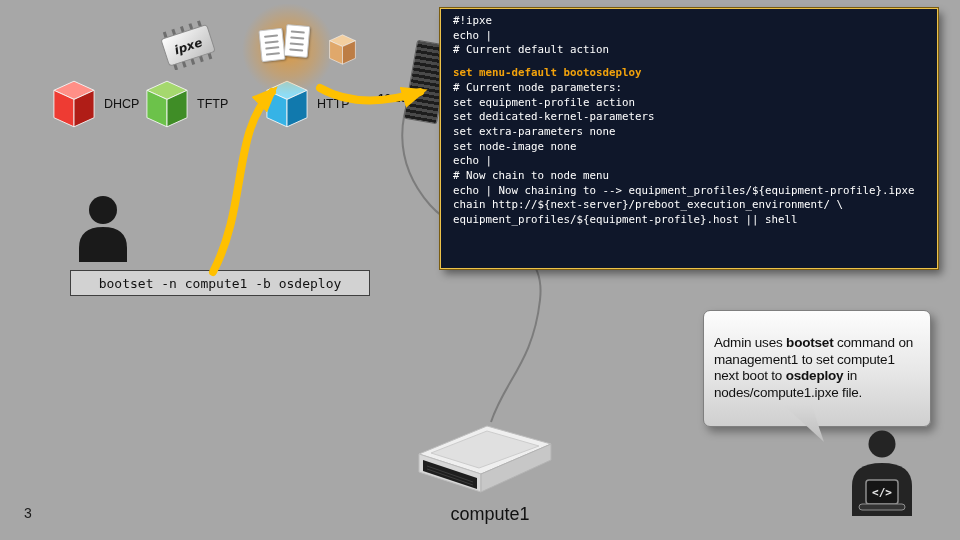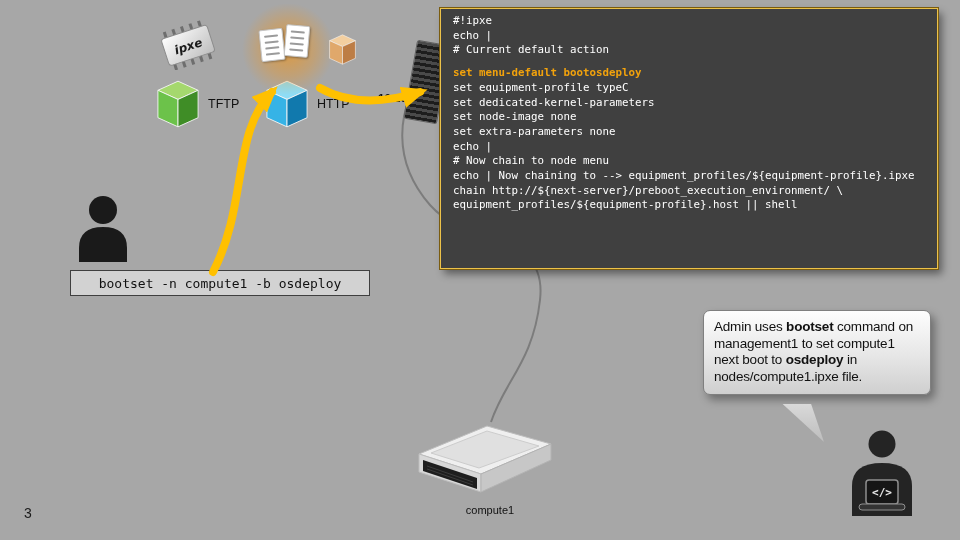--- a/index.html
+++ b/index.html
@@ -42,54 +42,62 @@
   .command-box { position:absolute; left:70px; top:270px; width:300px; height:26px; z-index:2;
                  background:#d2d2d2; border:1px solid #3f3f3f; display:flex; align-items:center; justify-content:center;
                  font-family:"DejaVu Sans Mono", monospace; font-size:13px; color:#111; }
 
   .hidden-server { position:absolute; left:410px; top:42px; width:34px; height:80px; z-index:2;
                    transform:rotate(10deg); border-radius:3px;
                    background:repeating-linear-gradient(0deg,#1d1d1d 0 3px,#4a4a4a 3px 6px);
                    border:1px solid #606060; }
 
   .code-panel { position:absolute; left:440px; top:8px; width:498px; height:261px; z-index:5;
-                background:#404040; border:1px solid #ecc24a;
+                background:#0f172a; border:1px solid #ecc24a;
                 box-shadow:0 0 0 1px #7a5c10, 4px 5px 8px rgba(0,0,0,.45);
                 padding:5px 12px; }
   .code-line { font-family:"DejaVu Sans Mono", monospace; font-size:10.8px; line-height:14.7px; color:#fff; white-space:pre; }
   .code-line.hl { color:var(--hl); font-weight:bold;margin-top:8px; }
 
   .server-svg { position:absolute; left:413px; top:418px; z-index:2; }
-  .server-label { position:absolute; left:435px; top:504px; width:110px; z-index:2; text-align:center; font-size:11px; color:#111; }
+  .server-label { position:absolute; left:435px; top:504px; width:110px; z-index:2; text-align:center; font-size:18px; color:#111; }
 
   .speech-bubble { position:absolute; left:703px; top:310px; width:228px; z-index:6;
                    background:linear-gradient(180deg,#fdfdfd 0%,#e6e6e6 55%,#cfcfcf 100%);
-                   border:1px solid #7f7f7f; border-radius:7px; padding:8px 10px;
+                   border:1px solid #7f7f7f; border-radius:7px; padding:24px 10px;
                    box-shadow:4px 5px 8px rgba(0,0,0,.35);
                    font-size:13.5px; letter-spacing:-0.2px; line-height:1.24; color:#111; }
   .bubble-tail { position:absolute; left:778px; top:404px; width:46px; height:38px; z-index:6;
                  background:linear-gradient(180deg,#d9d9d9,#bdbdbd);
                  clip-path:polygon(10% 0, 72% 0, 100% 100%);
                  filter:drop-shadow(2px 3px 3px rgba(0,0,0,.3)); }
 
   .admin-svg { position:absolute; left:846px; top:430px; z-index:6; }
 
   .page-number { position:absolute; left:24px; top:505px; z-index:2; font-size:14px; color:#1a1a1a; }
 </style>
 </head>
 <body>
 
 <div class="stage">
 
   <svg class="overlay lines-svg">
     <path class="gray-line" d="M 433,60 C 390,110 395,165 430,205 C 470,250 548,230 540,300 C 533,362 505,380 491,422"></path>
   </svg>
 
-
-  <div class="service" style="left:157px;top:80px">
+  <div class="service" style="left:53px;top:80px">
+    <svg class="cube" width="42" height="48" viewBox="0 0 46 52">
+      <polygon class="f-top" points="23,1 45,11 23,21 1,11" style="fill: rgb(255, 143, 135);"></polygon>
+      <polygon class="f-left" points="1,11 23,21 23,51 1,41" style="fill: rgb(238, 59, 51);"></polygon>
+      <polygon class="f-right" points="23,21 45,11 45,41 23,51" style="fill: rgb(176, 29, 23);"></polygon>
+    </svg>
+    <span class="svc-label">DHCP</span>
+  </div>
+
+  <div class="service" style="left:146px;top:80px">
     <svg class="cube" width="42" height="48" viewBox="0 0 46 52">
       <polygon class="f-top" points="23,1 45,11 23,21 1,11" style="fill: rgb(165, 216, 110);"></polygon>
       <polygon class="f-left" points="1,11 23,21 23,51 1,41" style="fill: rgb(108, 194, 74);"></polygon>
       <polygon class="f-right" points="23,21 45,11 45,41 23,51" style="fill: rgb(63, 141, 38);"></polygon>
     </svg>
     <span class="svc-label">TFTP</span>
   </div>
 
   <div class="service" style="left:266px;top:80px">
     <svg class="cube" width="42" height="48" viewBox="0 0 46 52">
@@ -171,24 +179,25 @@
   <div class="ip-label">10.10.0.</div>
 
   <div class="hidden-server"></div>
 
   <div class="code-panel">
     <div class="code-lines">
         <div class="code-line">#!ipxe</div>
         <div class="code-line">echo |</div>
         <div class="code-line"># Current default action</div>
         <div class="code-line hl">set menu-default bootosdeploy</div>
-        <div class="code-line">set equipment-profile typeC</div>
+        <div class="code-line"># Current node parameters:</div>
+        <div class="code-line">set equipment-profile action</div>
         <div class="code-line">set dedicated-kernel-parameters</div>
+        <div class="code-line">set extra-parameters none</div>
         <div class="code-line">set node-image none</div>
-        <div class="code-line">set extra-parameters none</div>
         <div class="code-line">echo |</div>
         <div class="code-line"># Now chain to node menu</div>
         <div class="code-line">echo | Now chaining to --&gt; equipment_profiles/${equipment-profile}.ipxe</div>
         <div class="code-line">chain http://${next-server}/preboot_execution_environment/ \</div>
         <div class="code-line">equipment_profiles/${equipment-profile}.host || shell</div>
       </div>
   </div>
 
   <svg class="server-svg" width="145" height="82" viewBox="0 0 145 82">
     <polygon points="6,36 74,8 138,26 68,56" fill="#efefef" stroke="#bdbdbd"></polygon>

